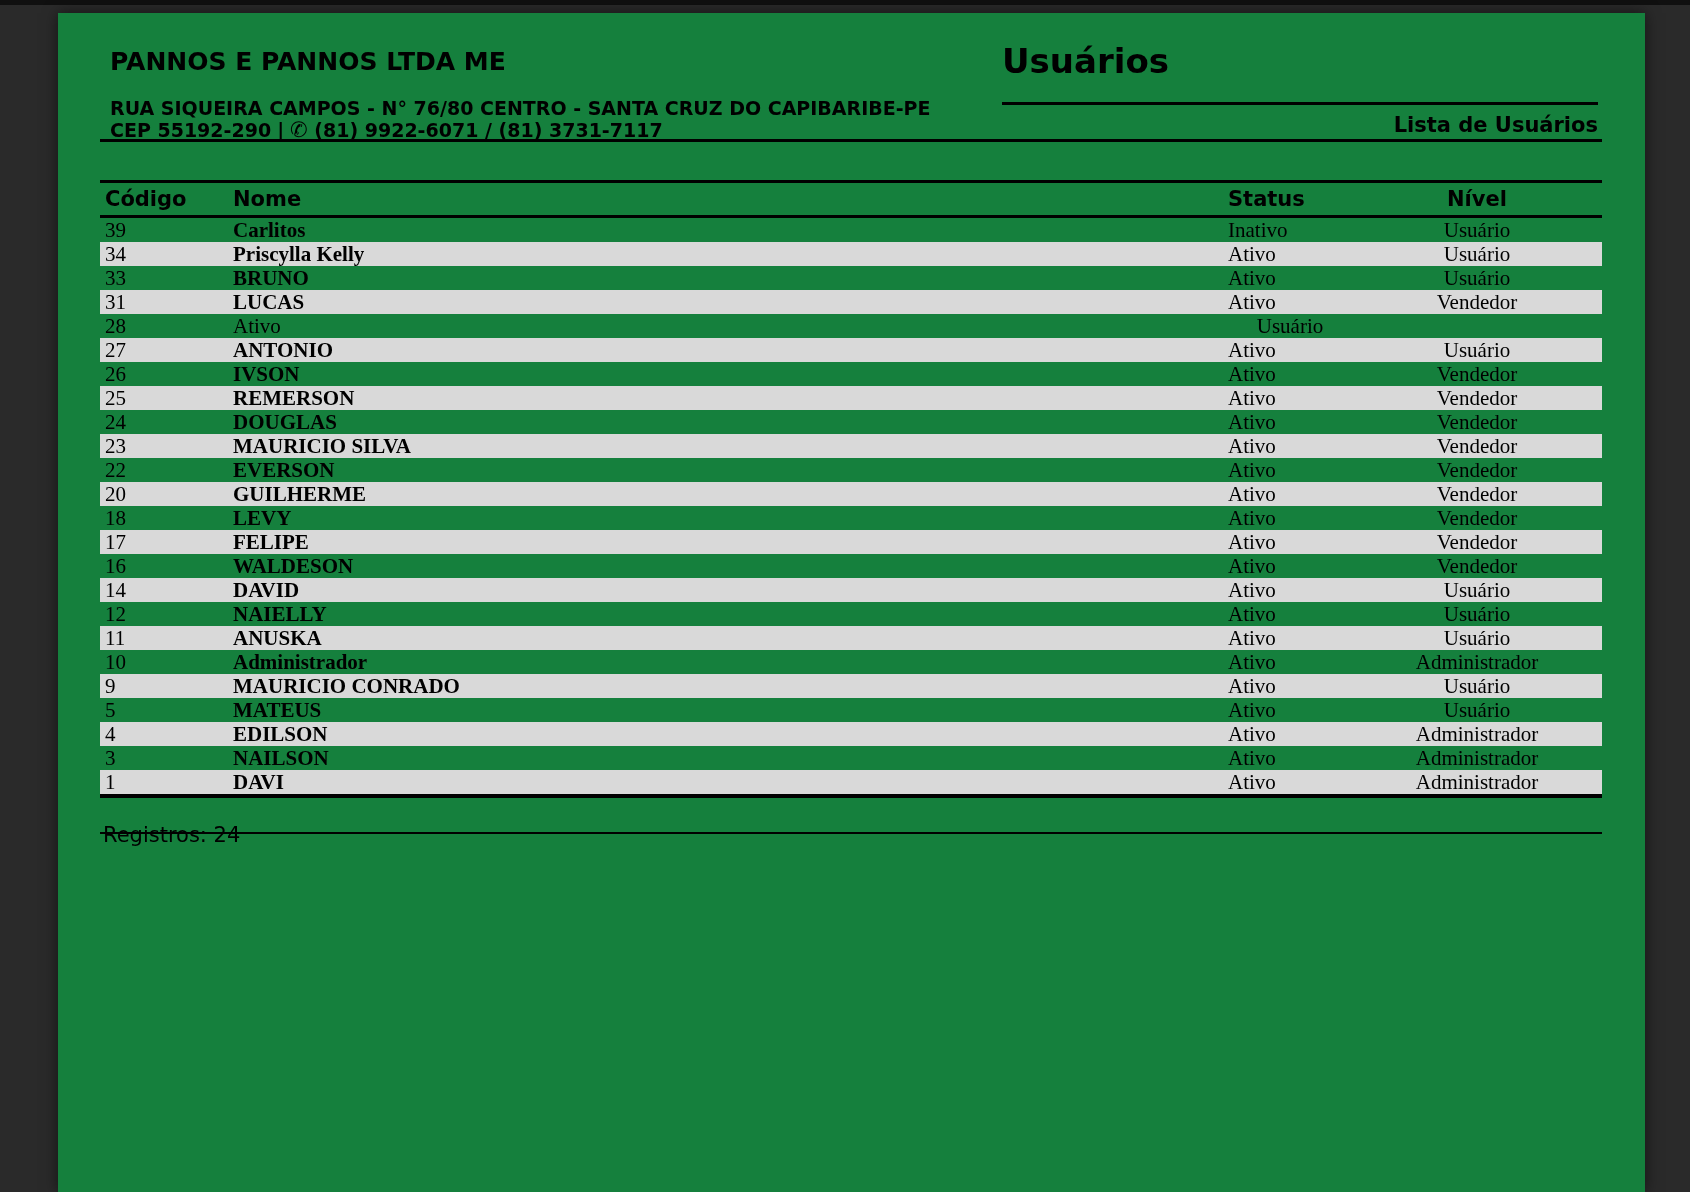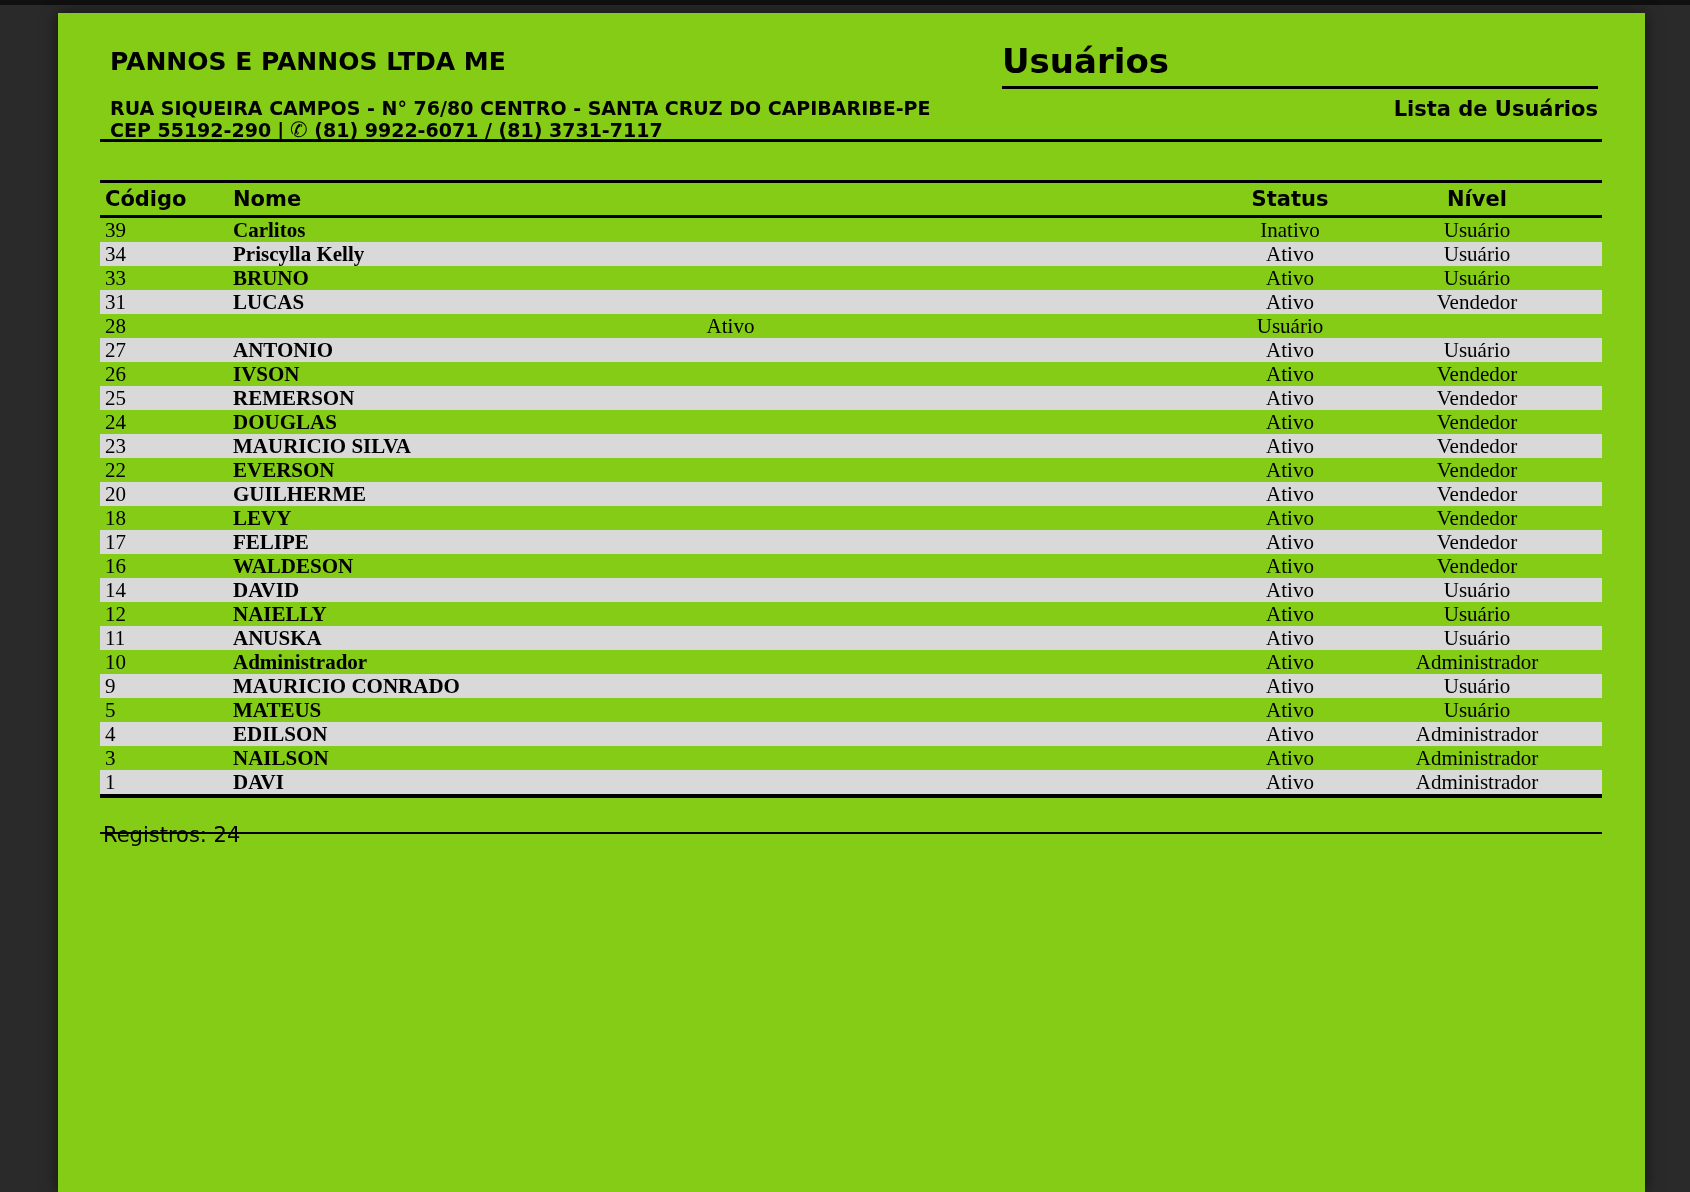--- a/index.html
+++ b/index.html
@@ -9,35 +9,35 @@
     font-family:"DejaVu Sans","Liberation Sans",sans-serif;
     color:#000;
     position:relative;
   }
   .top-strip {
     position:absolute; left:0; top:0; width:1690px; height:5px;
     background:#101010;
   }
   .page {
     position:absolute; left:58px; top:13px; width:1587px; height:1179px;
-    background:#84cc16;
+    background:#15803d;
     box-shadow:0 0 14px rgba(0,0,0,.55);
   }
   
   .company { position:absolute; left:52px; top:33px; }
   .company-name { font-size:25px; font-weight:bold; line-height:1.25; }
   .company-address { font-size:19px; font-weight:bold; line-height:22px; margin-top:20px; }
   .company-cep { font-size:19px; font-weight:bold; line-height:22px; }
   .company-cep .pipe { padding:0 6px; }
   .phone-ico { font-weight:normal; font-size:21px; }
 
   .title-block { position:absolute; left:944px; top:30px; width:596px; }
   .report-title {
     font-size:34px; font-weight:bold; line-height:1.1;
-    border-bottom:3px solid #000; padding-bottom:6px;
+    border-bottom:3px solid #000; padding-bottom:22px;
   }
   .report-subtitle { font-size:21px; font-weight:bold; text-align:right; margin-top:8px; }
 
   .header-rule { position:absolute; left:42px; top:126px; width:1502px; height:3px; background:#000; }
 
   
   .table { position:absolute; left:42px; top:167px; width:1502px; }
   .rule-3 { height:3px; background:#000; }
   .rule-4 { height:4px; background:#000; }
   .rule-2 { height:2px; background:#000; }
@@ -48,21 +48,21 @@
     align-items:center;
   }
   .thead { height:32px; font-weight:bold; font-size:21px; }
   .trow { height:24px; font-size:21px;font-family:Liberation Serif, serif; }
   .trow.alt { background:var(--alt-row,#d9d9d9); }
 
   .cell { white-space:nowrap; overflow:hidden; }
   .cell-codigo { padding-left:5px; }
   .cell-nome { font-weight:bold; }
   .thead .cell-nome { font-weight:bold; }
-  .cell-status { text-align:center; }
+  .cell-status { text-align:left; }
   .cell-nivel { text-align:center; }
 
   .registros { font-size:21px; line-height:28px; padding-top:23px; height:34px; padding-left:3px; }
 </style>
 </head>
 <body>
 
 <div class="top-strip"></div>
 
 <div class="page">

